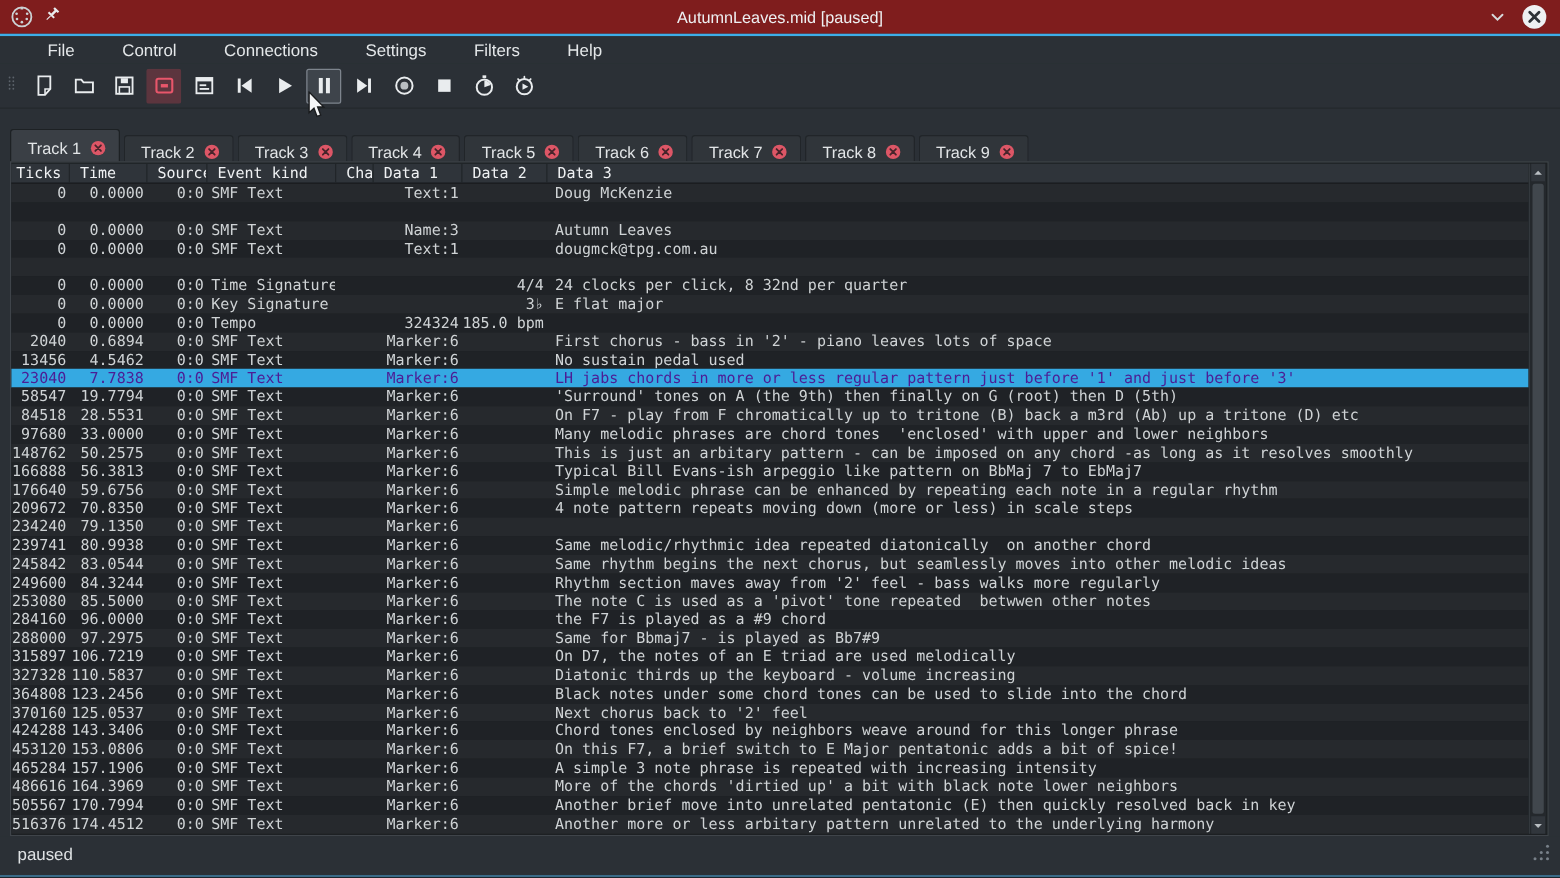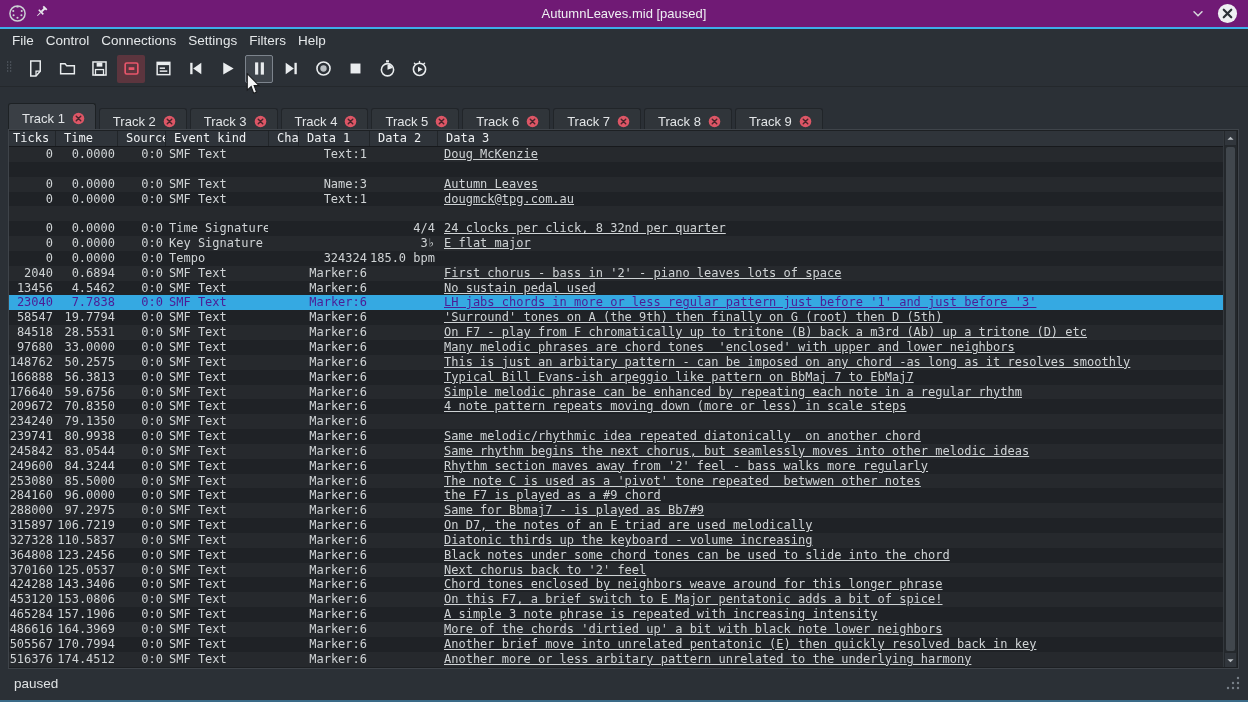--- a/index.html
+++ b/index.html
@@ -1,31 +1,31 @@
 <!DOCTYPE html>
 <html><head>
 <meta charset="utf-8">
 <style>
   html,body{margin:0;padding:0;background:#101214;}
   #win{position:relative;width:1248px;height:702px;background:#2b3036;overflow:hidden;
        font-family:"Liberation Sans",sans-serif;color:#e8eaec;}
   
-  #titlebar{position:absolute;left:0;top:0;width:100%;height:27px;background:#701a75;}
+  #titlebar{position:absolute;left:0;top:0;width:100%;height:27px;background:#7f1d1d;}
   #titlebar .ticon{position:absolute;top:4px;}
   #app-icon{left:8px;}
   #pin-icon{left:34px;}
   #win-title{position:absolute;left:0;right:0;top:0;height:27px;line-height:27px;
              text-align:center;font-size:13px;color:#eef0f2;}
   #chevron{position:absolute;right:42px;top:6px;}
   #close-btn{position:absolute;right:10px;top:3px;width:21px;height:21px;}
   #accent{position:absolute;left:0;top:27px;width:100%;height:2px;background:#3daee9;}
   
   #menubar{position:absolute;left:0;top:29px;width:100%;height:22px;display:flex;
            padding-left:6px;background:#2b3036;}
-  .menu-item{padding:0 6px;line-height:23px;font-size:13.5px;color:#e4e7e9;cursor:default;}
+  .menu-item{padding:0 6px;line-height:23px;font-size:13.5px;color:#e4e7e9;cursor:default;margin-left:26px;}
   
   #toolbar{position:absolute;left:0;top:51px;width:100%;height:35px;display:flex;
            align-items:center;background:#2b3036;border-bottom:1px solid #24282c;}
   #tb-grip{width:12px;height:26px;margin-left:5px;}
   .tb-btn{width:26px;height:26px;margin-left:4px;display:flex;align-items:center;
           justify-content:center;border:1px solid transparent;border-radius:2px;}
   .tb-btn.active{background:#3e444b;border-color:#7d848d;}
   .tb-btn.red{background:rgba(218,68,83,0.28);}
   
   #tabbar{position:absolute;left:8px;top:102px;height:31px;display:flex;align-items:flex-end;}
@@ -46,21 +46,21 @@
   #grid-head span:first-child{border-left:none;padding-left:4px;}
   #rows{position:absolute;left:0;top:17px;right:15px;bottom:0;overflow:hidden;}
   .row{display:grid;grid-template-columns:46px 62px 48px 103px 30px 71px 68px auto;
        height:14.85px;font-family:"DejaVu Sans Mono",monospace;font-size:12px;
        color:#cfd3d5;}
   .row.even{background:#26292d;}
   .row.odd{background:#1f2226;}
   .row.selected{background:#35a9e2;color:#4c1d95;}
   .row span{line-height:14.85px;white-space:pre;overflow:hidden;}
   .ra{text-align:right;padding-right:2px;}
-  .la4{padding-left:4px;} .la7{padding-left:7px;text-decoration:underline;}
+  .la4{padding-left:4px;} .la7{padding-left:7px;}
   
   #vscroll{position:absolute;top:1px;right:1px;bottom:1px;width:14px;background:#24282c;
            border-left:1px solid #33383d;box-sizing:border-box;}
   .sb-btn{position:absolute;left:1px;width:11px;height:14px;background:#31363c;
           display:flex;align-items:center;justify-content:center;}
   #sb-up{top:0;} #sb-down{bottom:0;}
   #sb-thumb{position:absolute;left:2px;top:16px;width:9px;height:504px;background:#41474d;
             border-radius:2px;}
   
   #statusbar{position:absolute;left:0;bottom:0;width:100%;height:33px;background:#2b3036;

